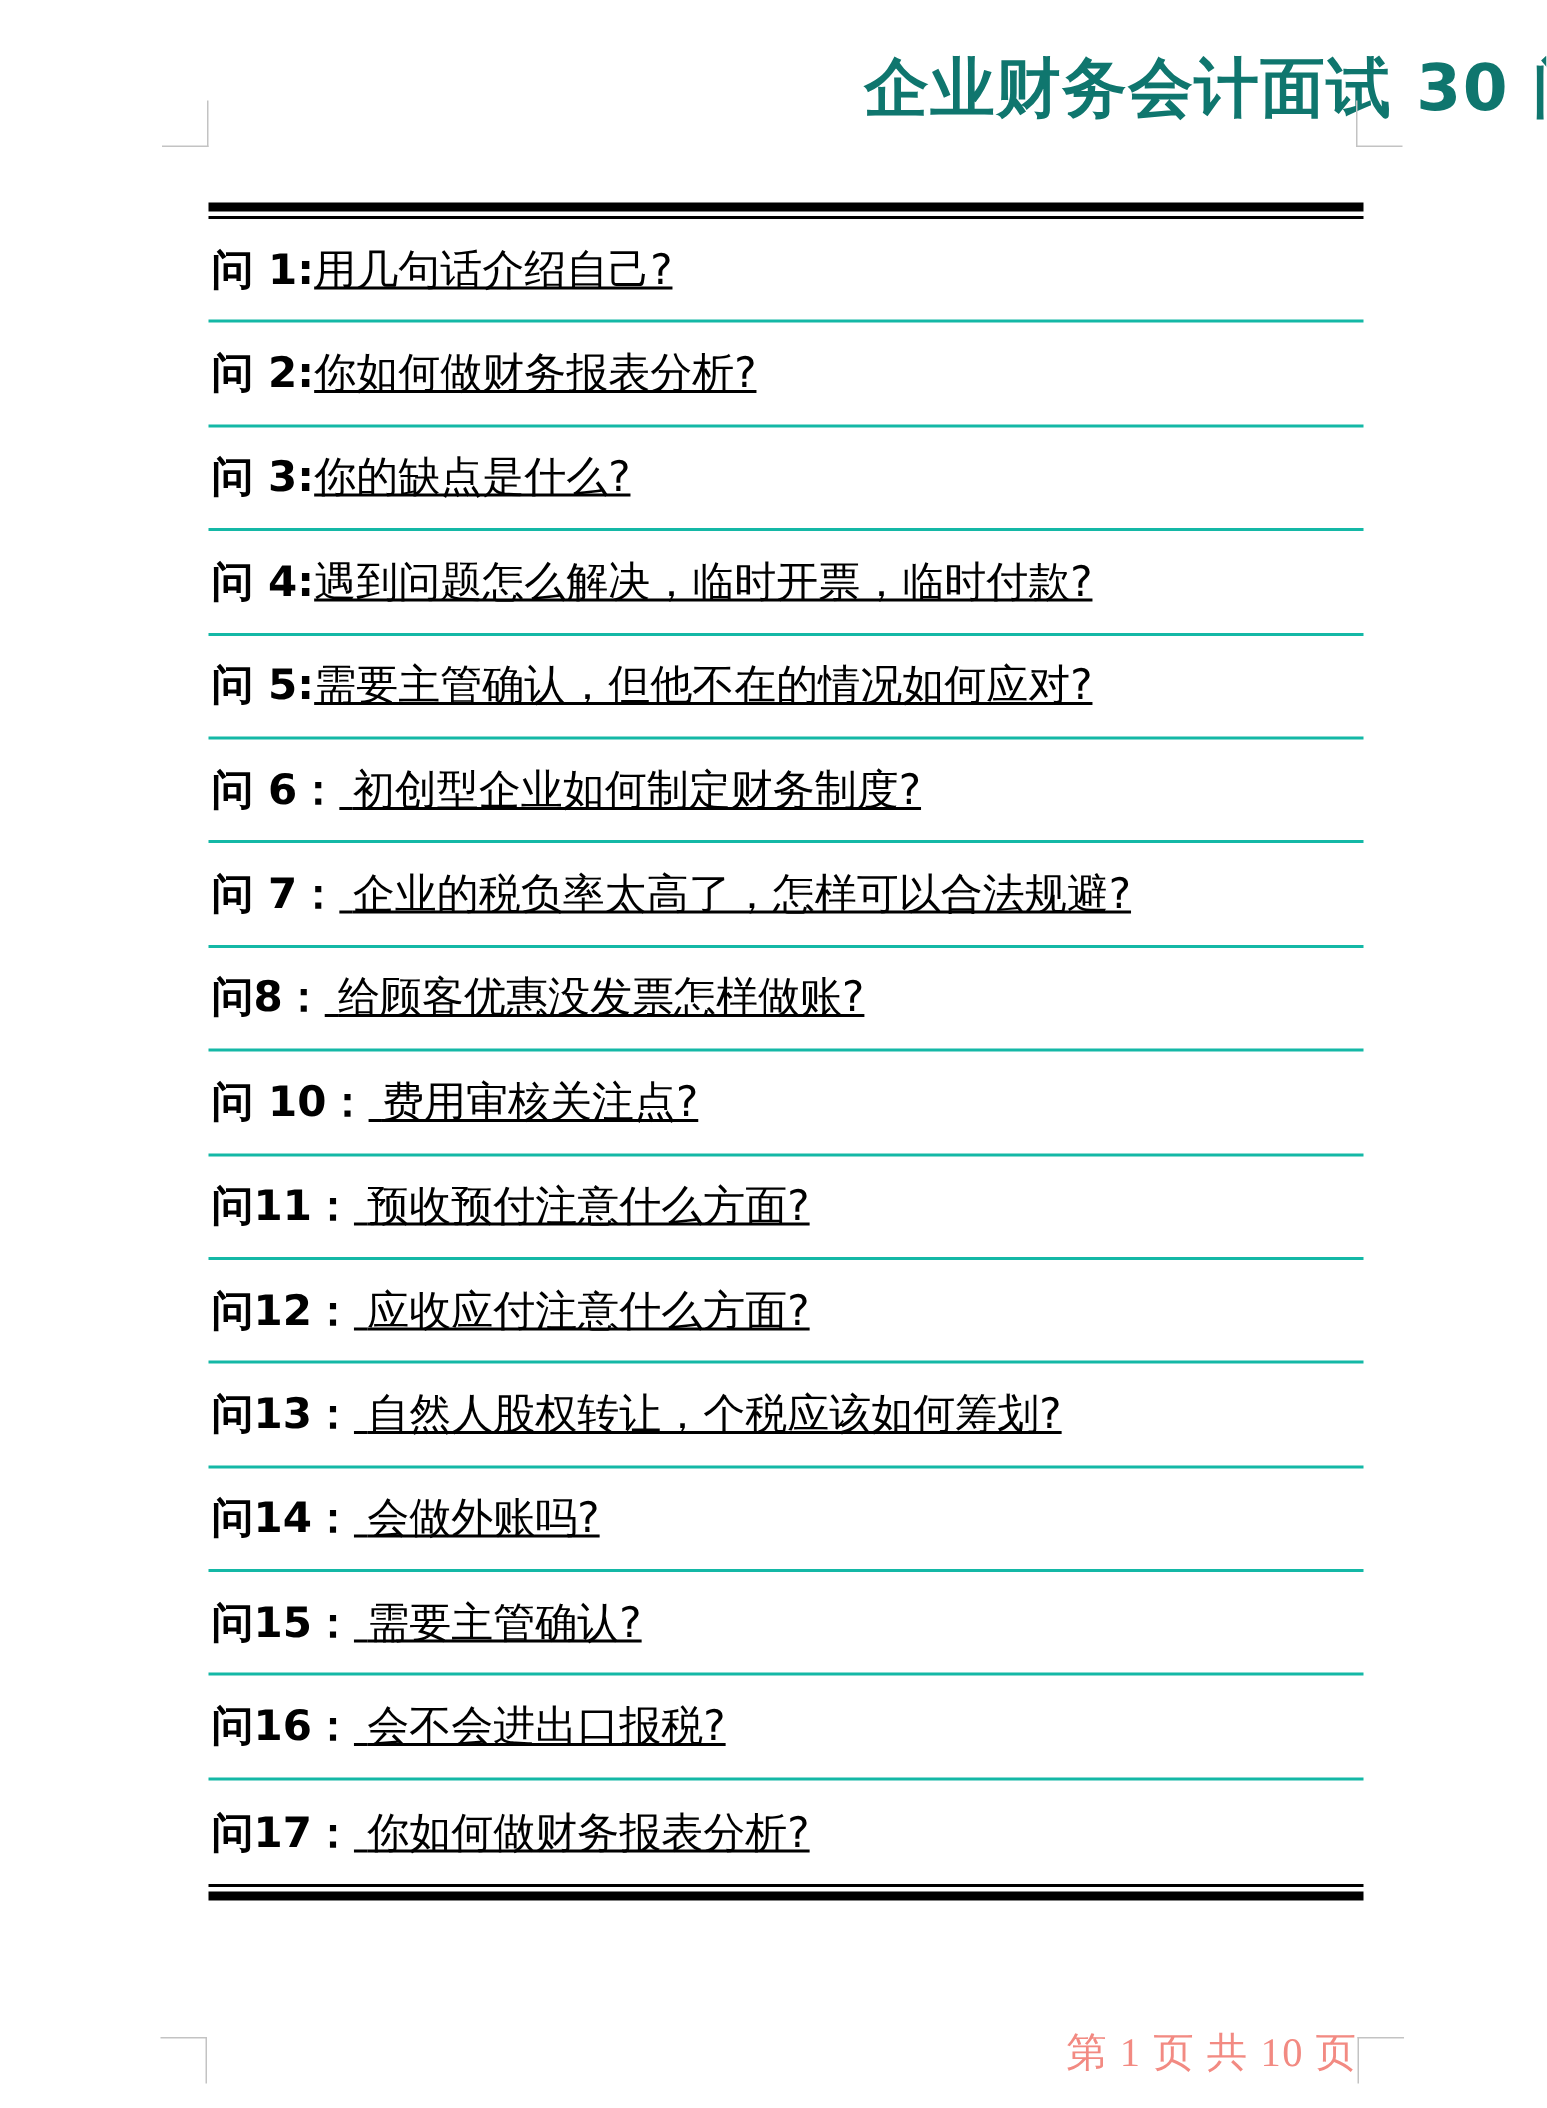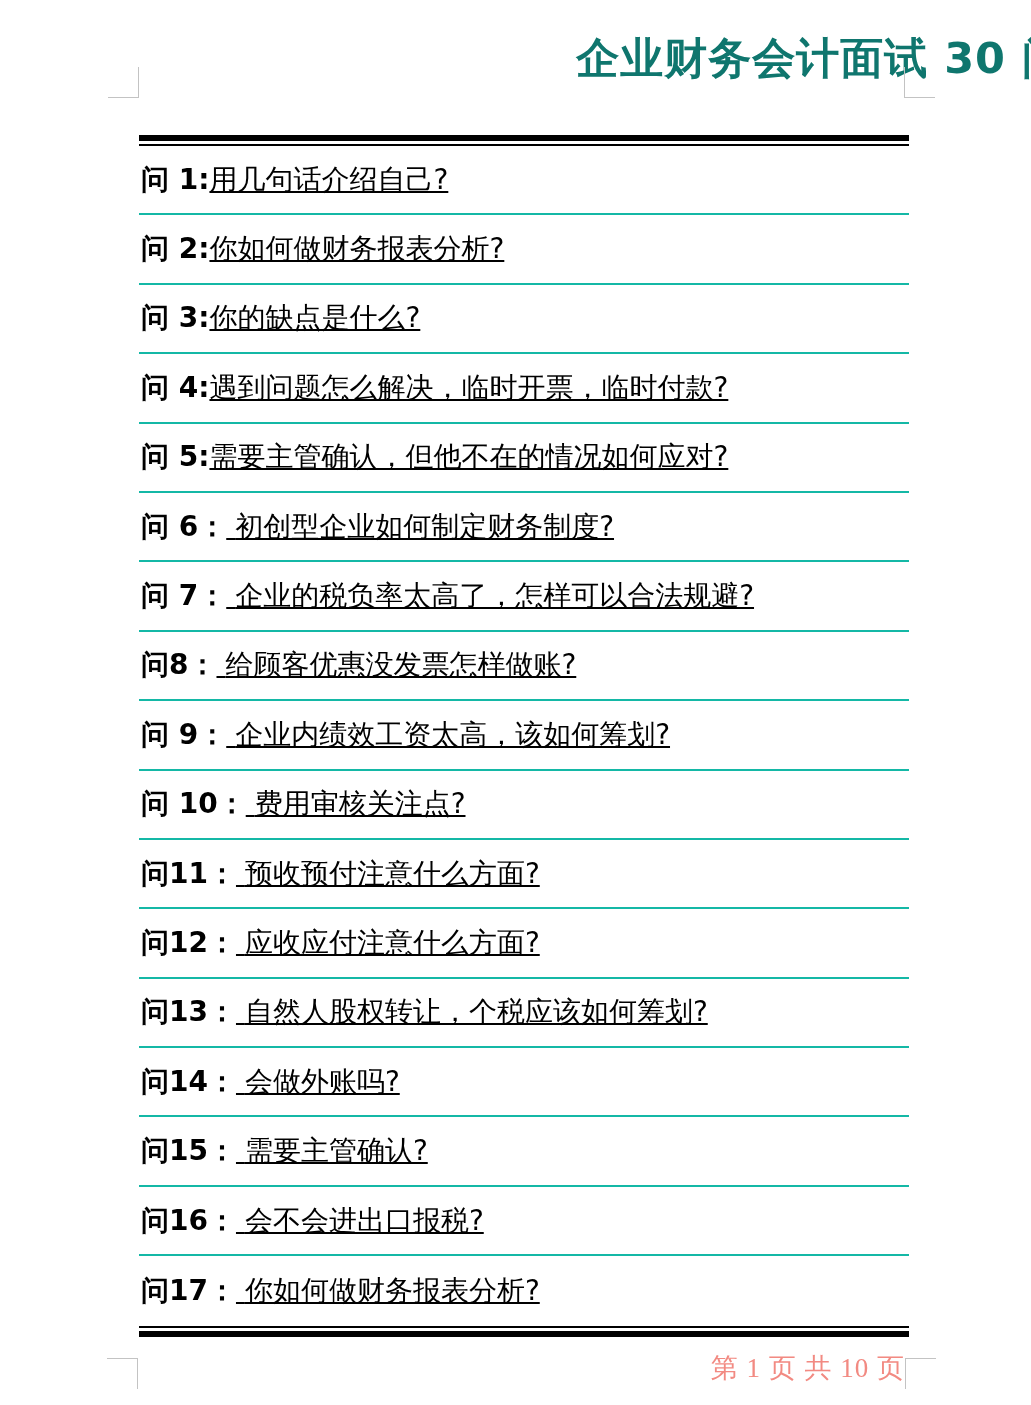--- a/index.html
+++ b/index.html
@@ -111,24 +111,20 @@
         </div>
         <div class="q-row">
           <span class="q-prefix">问 7：</span>
           <span class="q-text"> 企业的税负率太高了，怎样可以合法规避?</span>
         </div>
         <div class="q-row">
           <span class="q-prefix">问8：</span>
           <span class="q-text"> 给顾客优惠没发票怎样做账?</span>
         </div>
         <div class="q-row">
-          <span class="q-prefix">问 9：</span>
-          <span class="q-text"> 企业内绩效工资太高，该如何筹划?</span>
-        </div>
-        <div class="q-row">
           <span class="q-prefix">问 10：</span>
           <span class="q-text"> 费用审核关注点?</span>
         </div>
         <div class="q-row">
           <span class="q-prefix">问11：</span>
           <span class="q-text"> 预收预付注意什么方面?</span>
         </div>
         <div class="q-row">
           <span class="q-prefix">问12：</span>
           <span class="q-text"> 应收应付注意什么方面?</span>

